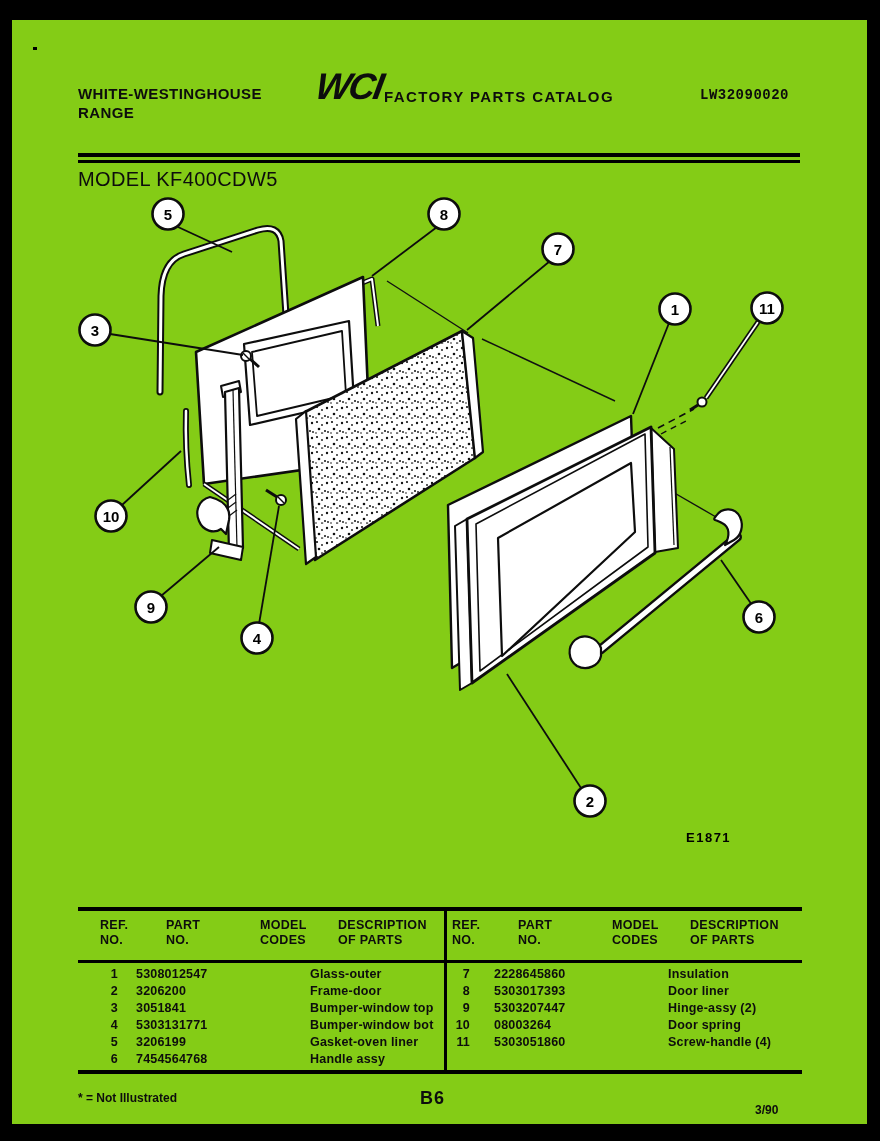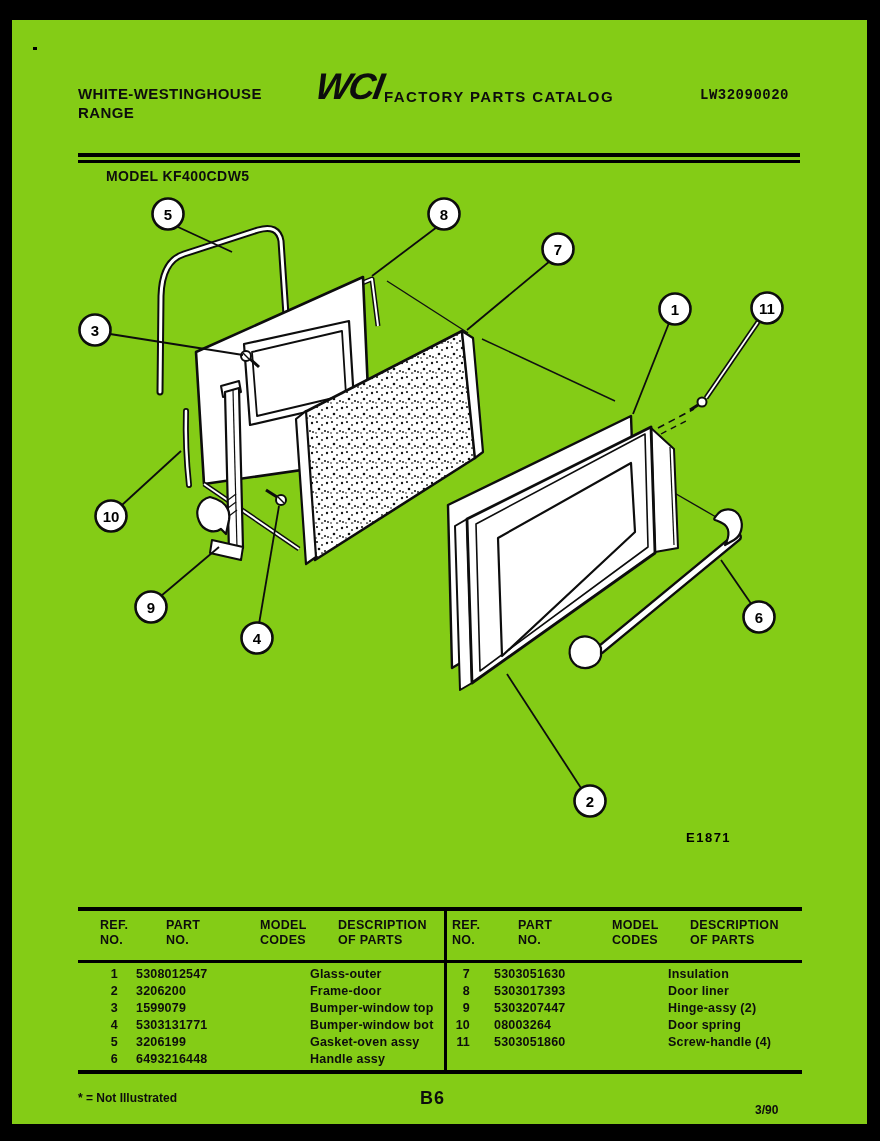--- a/index.html
+++ b/index.html
@@ -6,21 +6,21 @@
   #page{position:relative;width:880px;height:1141px;background:#84cc16;overflow:hidden;
         font-family:"Liberation Sans", sans-serif;color:#0d0d0d;}
   .abs{position:absolute;}
   
   .edge{position:absolute;background:#000;z-index:30;}
   
   .brand{font-size:15px;font-weight:bold;letter-spacing:.4px;line-height:19px;}
   .logo{font-size:37px;font-weight:900;font-style:italic;letter-spacing:-2px;transform:skewX(-10deg);}
   .cat{font-size:15px;font-weight:bold;letter-spacing:1.4px;}
   .pub{font-size:14px;font-weight:bold;letter-spacing:.5px;}
-  .model{font-size:14px;font-weight:bold;letter-spacing:.4px;margin-left:28px;}
+  .model{font-size:20px;font-weight:normal;letter-spacing:.4px;}
   .rule{position:absolute;background:#000;}
   
   .thead{position:absolute;display:flex;font-size:12.5px;font-weight:bold;line-height:15px;letter-spacing:.3px;}
   .thead .c0{width:38px;}
   .thead .c1{width:94px;margin-left:28px;}
   .thead .c2{width:78px;}
   .trows{position:absolute;display:flex;flex-direction:column;font-size:12.5px;font-weight:bold;letter-spacing:.2px;}
   .prow{display:flex;height:17px;}
   .prow .ref{width:25px;text-align:right;}
   .prow .part{margin-left:18px;width:96px;}
@@ -274,48 +274,48 @@
       <span class="desc">Glass-outer</span>
     </div>
     <div class="prow">
       <span class="ref">2</span>
       <span class="part">3206200</span>
       <span class="mc"></span>
       <span class="desc">Frame-door</span>
     </div>
     <div class="prow">
       <span class="ref">3</span>
-      <span class="part">1599079</span>
+      <span class="part">3051841</span>
       <span class="mc"></span>
       <span class="desc">Bumper-window top</span>
     </div>
     <div class="prow">
       <span class="ref">4</span>
       <span class="part">5303131771</span>
       <span class="mc"></span>
       <span class="desc">Bumper-window bot</span>
     </div>
     <div class="prow">
       <span class="ref">5</span>
       <span class="part">3206199</span>
       <span class="mc"></span>
-      <span class="desc">Gasket-oven assy</span>
+      <span class="desc">Gasket-oven liner</span>
     </div>
     <div class="prow">
       <span class="ref">6</span>
-      <span class="part">6493216448</span>
+      <span class="part">7454564768</span>
       <span class="mc"></span>
       <span class="desc">Handle assy</span>
     </div>
   </div>
 
   <div class="trows trowsR txtlayer" style="left:446px;top:967px;width:348px;">
     <div class="prow">
       <span class="ref">7</span>
-      <span class="part">5303051630</span>
+      <span class="part">2228645860</span>
       <span class="mc"></span>
       <span class="desc">Insulation</span>
     </div>
     <div class="prow">
       <span class="ref">8</span>
       <span class="part">5303017393</span>
       <span class="mc"></span>
       <span class="desc">Door liner</span>
     </div>
     <div class="prow">

